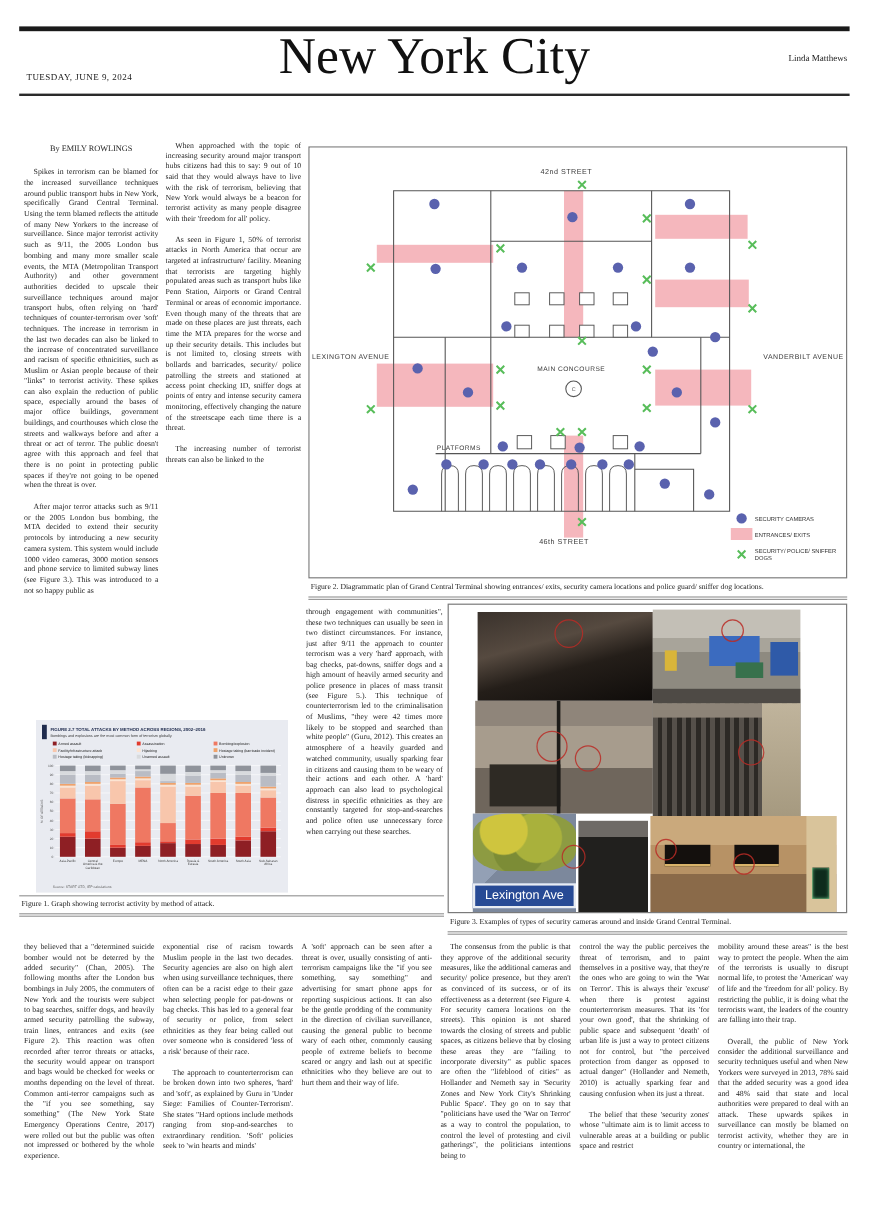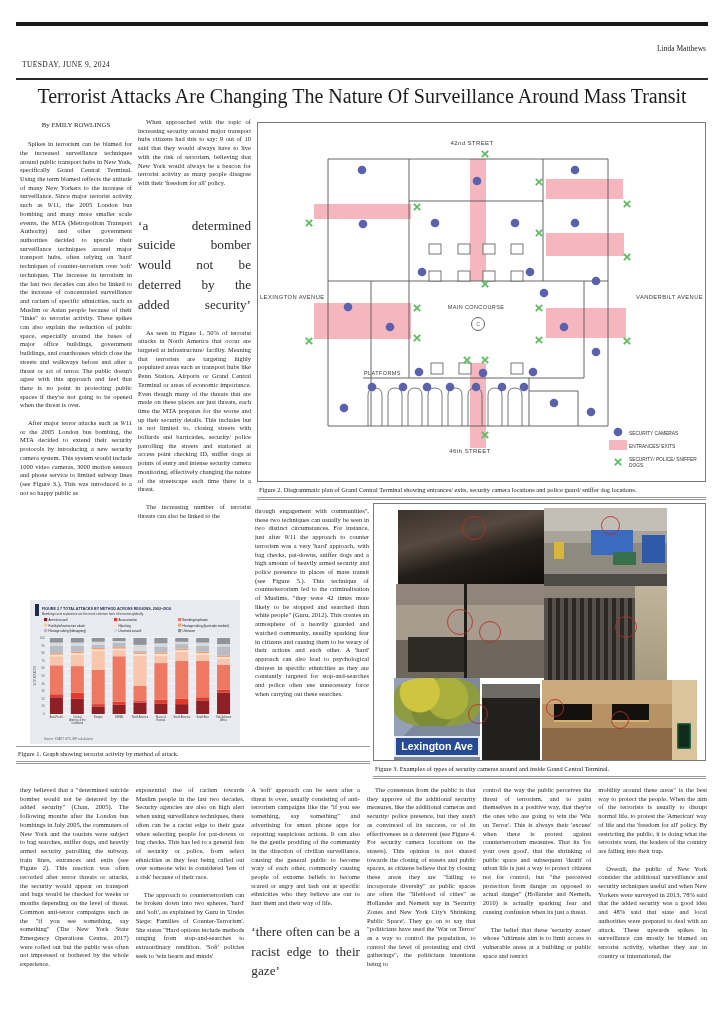--- a/index.html
+++ b/index.html
@@ -36,35 +36,34 @@
         font-family:"Liberation Sans",sans-serif;font-size:10.5px;line-height:17px;}
   .camcircle{position:absolute;border:1.6px solid rgba(186,44,38,.85);border-radius:50%;}
   svg text{font-family:"Liberation Sans",sans-serif;}
 </style>
 </head>
 <body>
 
 <div class="page">
 
   <div class="rule" style="left:16px;top:22px;width:692px;height:4px;"></div>
+  <div class="masthead-title">New York City</div>
   <div class="masthead-date">TUESDAY, JUNE 9, 2024</div>
   <div class="masthead-author">Linda Matthews</div>
   <div class="rule" style="left:16px;top:78px;width:692px;height:2px;background:#2a2a2a;"></div>
 
-  <div class="headline">Terrorist Attacks Are Changing The Nature Of Surveillance Around Mass Transit</div>
 
   <div class="textcol" style="left:20px;top:118px;width:112px;height:482px;">
     <p class="byline">By EMILY ROWLINGS</p>
     <p>Spikes in terrorism can be blamed for the increased surveillance techniques around public transport hubs in New York, specifically Grand Central Terminal. Using the term blamed reflects the attitude of many New Yorkers to the increase of surveillance. Since major terrorist activity such as 9/11, the 2005 London bus bombing and many more smaller scale events, the MTA (Metropolitan Transport Authority) and other government authorities decided to upscale their surveillance techniques around major transport hubs, often relying on 'hard' techniques of counter-terrorism over 'soft' techniques. The increase in terrorism in the last two decades can also be linked to the increase of concentrated surveillance and racism of specific ethnicities, such as Muslim or Asian people because of their "links" to terrorist activity. These spikes can also explain the reduction of public space, especially around the bases of major office buildings, government buildings, and courthouses which close the streets and walkways before and after a threat or act of terror. The public doesn't agree with this approach and feel that there is no point in protecting public spaces if they're not going to be opened when the threat is over.</p>
     <p>After major terror attacks such as 9/11 or the 2005 London bus bombing, the MTA decided to extend their security protocols by introducing a new security camera system. This system would include 1000 video cameras, 3000 motion sensors and phone service to limited subway lines (see Figure 3.). This was introduced to a not so happy public as</p>
   </div>
 
   <div class="textcol" style="left:138px;top:118px;width:113px;height:480px;">
     <p>When approached with the topic of increasing security around major transport hubs citizens had this to say: 9 out of 10 said that they would always have to live with the risk of terrorism, believing that New York would always be a beacon for terrorist activity as many people disagree with their 'freedom for all' policy.</p>
-    <p id="quote1" class="pullquote">‘a determined suicide bomber would not be deterred by the added security’</p>
     <p>As seen in Figure 1, 50% of terrorist attacks in North America that occur are targeted at infrastructure/ facility. Meaning that terrorists are targeting highly populated areas such as transport hubs like Penn Station, Airports or Grand Central Terminal or areas of economic importance. Even though many of the threats that are made on these places are just threats, each time the MTA prepares for the worse and up their security details. This includes but is not limited to, closing streets with bollards and barricades, security/ police patrolling the streets and stationed at access point checking ID, sniffer dogs at points of entry and intense security camera monitoring, effectively changing the nature of the streetscape each time there is a threat.</p>
     <p>The increasing number of terrorist threats can also be linked to the</p>
   </div>
 
   <div class="figbox" style="left:257px;top:122px;width:449px;height:360px;">
     <svg id="fig2-svg" width="447" height="358" viewBox="0 0 447 358">
         <rect x="0" y="0" width="447" height="358" fill="#ffffff"></rect>
         <rect x="212" y="36" width="16" height="122" fill="#f5b7bd"></rect>
         <rect x="212" y="240" width="16" height="85" fill="#f5b7bd"></rect>
         <rect x="56" y="81" width="97" height="15" fill="#f5b7bd"></rect>
@@ -180,21 +179,21 @@
         <div class="t" style="left:0;bottom:0;width:100%;height:16%;background:#4e4a45;"></div>
       </div>
       <div class="t" style="left:22px;top:80px;width:148px;height:94px;background:linear-gradient(#8f857a 0 22%,#a79c8d 22% 60%,#6f665c 60% 100%);">
         <div class="t" style="left:8%;bottom:6%;width:40%;height:38%;background:#2e2a24;"></div>
         <div class="t" style="left:46%;top:0;width:3px;height:100%;background:#1d1b18;"></div>
       </div>
       <div class="t" style="left:170px;top:82px;width:123px;height:96px;background:repeating-linear-gradient(90deg,#55504a 0 4px,#2c2925 4px 8px);">
         <div class="t" style="right:0;top:0;width:26%;height:100%;background:linear-gradient(#c0b49c,#a5997f);"></div>
         <div class="t" style="left:0;top:0;width:74%;height:12%;background:#8d8478;"></div>
       </div>
-      <div class="t" style="left:20px;top:174px;width:86px;height:82px;background:linear-gradient(135deg,#93a0b5 0 40%,#7c889c 40% 100%);font-weight:bold;">
+      <div class="t" style="left:20px;top:174px;width:86px;height:82px;background:linear-gradient(135deg,#93a0b5 0 40%,#7c889c 40% 100%);">
         <div class="t" style="left:0;top:0;width:100%;height:58%;border-radius:35%;background:radial-gradient(circle at 30% 30%,#cfc53e 0 28%,transparent 30%),radial-gradient(circle at 62% 42%,#a9b13c 0 34%,transparent 36%),radial-gradient(circle at 45% 62%,#7c8c36 0 38%,transparent 40%),#8d9b42;"></div>
         <div class="lex-sign"><span>Lexington Ave</span></div>
       </div>
       <div class="t" style="left:108px;top:180px;width:58px;height:76px;background:linear-gradient(#6e6a66 0 18%,#21201e 18% 100%);"></div>
       <div class="t" style="left:168px;top:176px;width:155px;height:80px;background:linear-gradient(#caa97c 0 30%,#b79265 30% 60%,#8a6a49 60% 100%);">
         <div class="t" style="left:8%;top:30%;width:24%;height:20%;background:#14100d;border-bottom:2px solid #d8b36a;"></div>
         <div class="t" style="left:45%;top:30%;width:24%;height:20%;background:#14100d;border-bottom:2px solid #d8b36a;"></div>
         <div class="t" style="right:0;top:0;width:16%;height:100%;background:#d9c49b;"></div>
         <div class="t" style="right:4%;bottom:14%;width:9%;height:32%;background:#0e2b1c;box-shadow:inset 0 0 3px #6fd08c;"></div>
       </div>
@@ -355,21 +354,20 @@
   <div class="bottomgrid">
     <div class="bcol">
       <p style="text-indent:0;">they believed that a "determined suicide bomber would not be deterred by the added security" (Chan, 2005). The following months after the London bus bombings in July 2005, the commuters of New York and the tourists were subject to bag searches, sniffer dogs, and heavily armed security patrolling the subway, train lines, entrances and exits (see Figure 2). This reaction was often recorded after terror threats or attacks, the security would appear on transport and bags would be checked for weeks or months depending on the level of threat. Common anti-terror campaigns such as the "if you see something, say something" (The New York State Emergency Operations Centre, 2017) were rolled out but the public was often not impressed or bothered by the whole experience.</p>
     </div>
     <div class="bcol">
       <p style="text-indent:0;">exponential rise of racism towards Muslim people in the last two decades. Security agencies are also on high alert when using surveillance techniques, there often can be a racist edge to their gaze when selecting people for pat-downs or bag checks. This has led to a general fear of security or police, from select ethnicities as they fear being called out over someone who is considered 'less of a risk' because of their race.</p>
       <p>The approach to counterterrorism can be broken down into two spheres, 'hard' and 'soft', as explained by Guru in 'Under Siege: Families of Counter-Terrorism'. She states "Hard options include methods ranging from stop-and-searches to extraordinary rendition. 'Soft' policies seek to 'win hearts and minds'</p>
     </div>
     <div class="bcol">
       <p style="text-indent:0;">A 'soft' approach can be seen after a threat is over, usually consisting of anti-terrorism campaigns like the "if you see something, say something" and advertising for smart phone apps for reporting suspicious actions. It can also be the gentle prodding of the community in the direction of civilian surveillance, causing the general public to become wary of each other, commonly causing people of extreme beliefs to become scared or angry and lash out at specific ethnicities who they believe are out to hurt them and their way of life.</p>
-      <p id="quote2" class="pullquote noTAL">‘there often can be a racist edge to their gaze’</p>
     </div>
     <div class="bcol">
       <p>The consensus from the public is that they approve of the additional security measures, like the additional cameras and security/ police presence, but they aren't as convinced of its success, or of its effectiveness as a deterrent (see Figure 4. For security camera locations on the streets). This opinion is not shared towards the closing of streets and public spaces, as citizens believe that by closing these areas they are "failing to incorporate diversity" as public spaces are often the "lifeblood of cities" as Hollander and Nemeth say in 'Security Zones and New York City's Shrinking Public Space'. They go on to say that "politicians have used the 'War on Terror' as a way to control the population, to control the level of protesting and civil gatherings", the politicians intentions being to</p>
     </div>
     <div class="bcol">
       <p style="text-indent:0;">control the way the public perceives the threat of terrorism, and to paint themselves in a positive way, that they're the ones who are going to win the 'War on Terror'. This is always their 'excuse' when there is protest against counterterrorism measures. That its 'for your own good', that the shrinking of public space and subsequent 'death' of urban life is just a way to protect citizens not for control, but "the perceived protection from danger as opposed to actual danger" (Hollander and Nemeth, 2010) is actually sparking fear and causing confusion when its just a threat.</p>
       <p>The belief that these 'security zones' whose "ultimate aim is to limit access to vulnerable areas at a building or public space and restrict</p>
     </div>
     <div class="bcol">
       <p style="text-indent:0;">mobility around these areas" is the best way to protect the people. When the aim of the terrorists is usually to disrupt normal life, to protest the 'American' way of life and the 'freedom for all' policy. By restricting the public, it is doing what the terrorists want, the leaders of the country are falling into their trap.</p>

